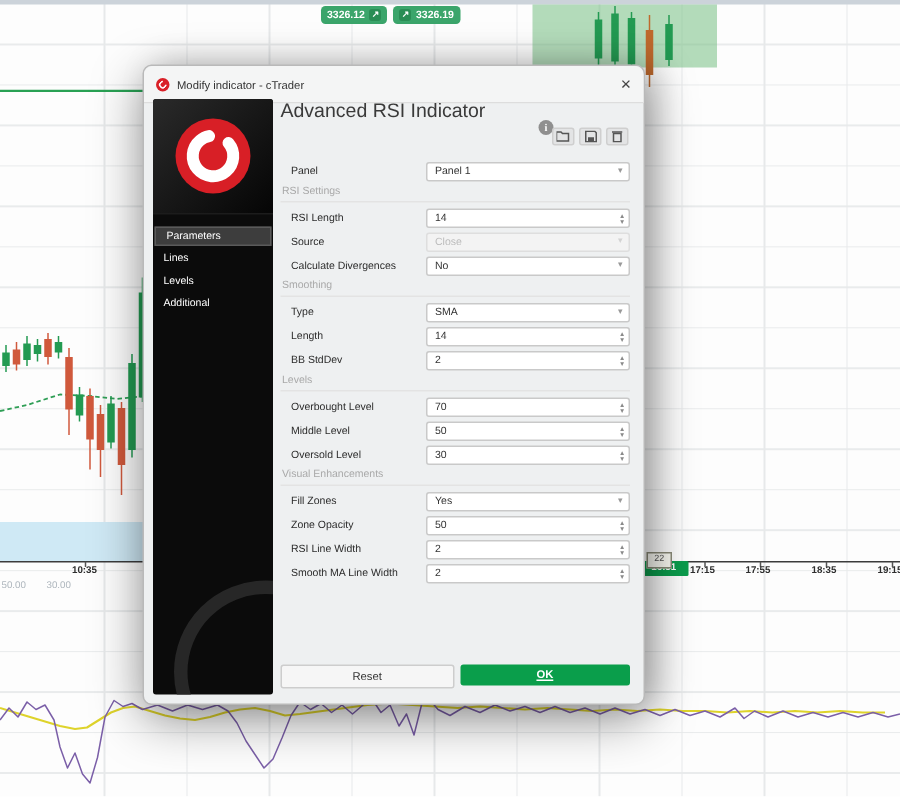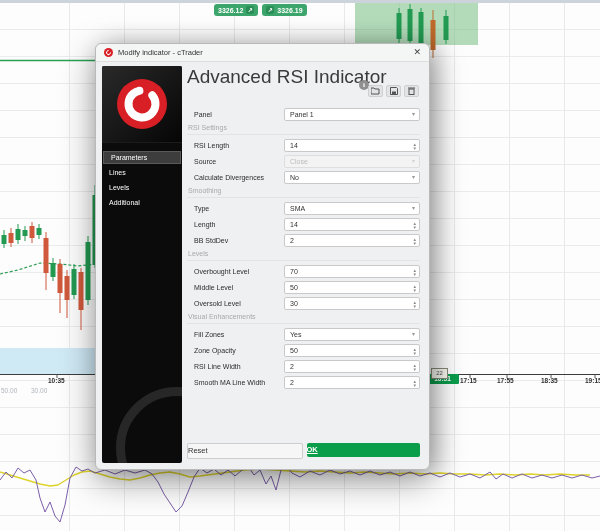--- a/index.html
+++ b/index.html
@@ -27,58 +27,58 @@
   .tbadge{position:absolute;left:426px;top:374px;width:33px;height:10px;background:#0c9d4d;border-radius:1px;
     color:#fff;font-size:6.5px;font-weight:bold;text-align:center;line-height:10px;}
   .cursor-box{position:absolute;left:431px;top:368px;width:15px;height:9px;background:#fbfbf4;
     border:1px solid #8b8b79;font-size:6px;color:#555;text-align:center;line-height:9px;}
   .slabel{position:absolute;top:387px;font-size:6.5px;color:#aeb6bd;}
 
   
   .dialog{position:absolute;left:95px;top:43px;width:335px;height:427px;background:#eef0f1;
     border:1px solid #b9b9b9;border-radius:6px;box-shadow:0 10px 34px rgba(0,0,0,.4), 8px 0 22px rgba(0,0,0,.18);
     box-sizing:border-box;}
-  .titlebar{position:absolute;left:0;top:0;right:0;height:18px;background:#f4f5f5;border-bottom:1px solid #dddddd;
+  .titlebar{position:absolute;left:0;top:0;right:0;height:25px;background:#f4f5f5;border-bottom:1px solid #dddddd;
     border-radius:6px 6px 0 0;display:flex;align-items:center;padding:0 8px;box-sizing:border-box;}
   .titlebar .wtitle{font-size:7.5px;color:#333;margin-left:5px;flex:1;}
   .mini-logo{width:9px;height:9px;border-radius:50%;background:#d92027;position:relative;}
   .mini-logo::after{content:"";position:absolute;left:2px;top:2px;width:5px;height:5px;border-radius:50%;
     border:1.3px solid #fff;border-top-color:transparent;transform:rotate(45deg);box-sizing:border-box;}
   .close-btn{font-size:9px;color:#444;cursor:default;line-height:9px;}
 
   .side{position:absolute;left:6px;top:22px;width:80px;bottom:6px;background:#0b0b0b;border-radius:2px;overflow:hidden;}
   .logo-tile{position:relative;height:76px;background:linear-gradient(135deg,#2a2a2a,#050505);display:flex;
     align-items:center;justify-content:center;border-bottom:1px solid #1c1c1c;}
   .tabs{margin-top:8px;}
   .tab{height:13px;line-height:13px;color:#fff;font-size:7px;padding-left:7px;margin:0 0 2px 0;}
   .tab.active{background:#3d3d3d;border:1px solid #5a5a5a;height:11px;line-height:11px;margin-left:1px;margin-right:1px;}
   .watermark{position:absolute;left:14px;bottom:-46px;width:104px;height:104px;border:9px solid #272727;border-radius:50%;}
 
   .main{position:absolute;left:91px;top:22px;right:9px;bottom:30px;}
   .hdr{position:relative;height:42px;}
-  .hdr .htitle{position:absolute;left:0;top:0;font-size:19px;color:#3a3a3a;text-align:center;}
+  .hdr .htitle{position:absolute;left:0;top:0;font-size:13px;color:#3a3a3a;text-align:center;}
   .info-ic{position:absolute;left:172px;top:14px;width:10px;height:10px;border-radius:50%;background:#8f8f8f;
     color:#fff;font-size:7px;font-weight:bold;text-align:center;line-height:10px;font-family:"Liberation Serif",serif;}
   .hicons{position:absolute;right:1px;top:19px;display:flex;gap:3px;}
   .hbtn{width:15px;height:12px;background:#e3e4e5;border:1px solid #cfcfcf;border-radius:2px;
     display:flex;align-items:center;justify-content:center;box-sizing:border-box;}
 
   .row{display:flex;align-items:center;height:13px;margin-bottom:3px;}
   .row .lbl{flex:0 0 90px;font-size:7px;color:#2c2c2c;padding-left:7px;}
   .field{flex:1;position:relative;height:13px;background:#fff;border:1px solid #c9c9c9;border-radius:2px;
     box-sizing:border-box;font-size:7px;color:#333;line-height:11px;padding-left:5px;}
   .field .caret{position:absolute;right:4px;top:0;font-size:6px;color:#999;line-height:11px;}
   .field.disabled{background:#f3f3f3;border-color:#dedede;color:#bcbcbc;}
   .field.disabled .caret{color:#d3d3d3;}
   .stepper{position:absolute;right:3px;top:0;display:flex;flex-direction:column;align-items:center;height:11px;justify-content:center;}
   .stepper i{font-style:normal;font-size:5px;line-height:4px;color:#8a8a8a;}
   .sect{height:10px;margin:3px 0 4px 0;font-size:7px;color:#a9a9a9;padding-left:1px;border-bottom:1px solid #e3e3e3;}
 
   .footer{position:absolute;left:91px;right:9px;bottom:10px;display:flex;gap:4px;}
-  .btn{flex:1;height:14px;border-radius:2px;font-size:7.5px;line-height:14px;margin-top:24px;}
+  .btn{flex:1;height:14px;border-radius:2px;font-size:7.5px;text-align:center;line-height:14px;margin-top:24px;}
   .btn.reset{background:#f6f6f6;border:1px solid #cdcdcd;color:#333;}
   .btn.ok{background:#0a9e4b;color:#fff;font-weight:bold;text-decoration:underline;}
 </style>
 </head>
 <body>
 
 <div class="stage">
   <div class="top-strip"></div>
   <div class="blue-band"></div>
   <div class="green-zone"></div>

